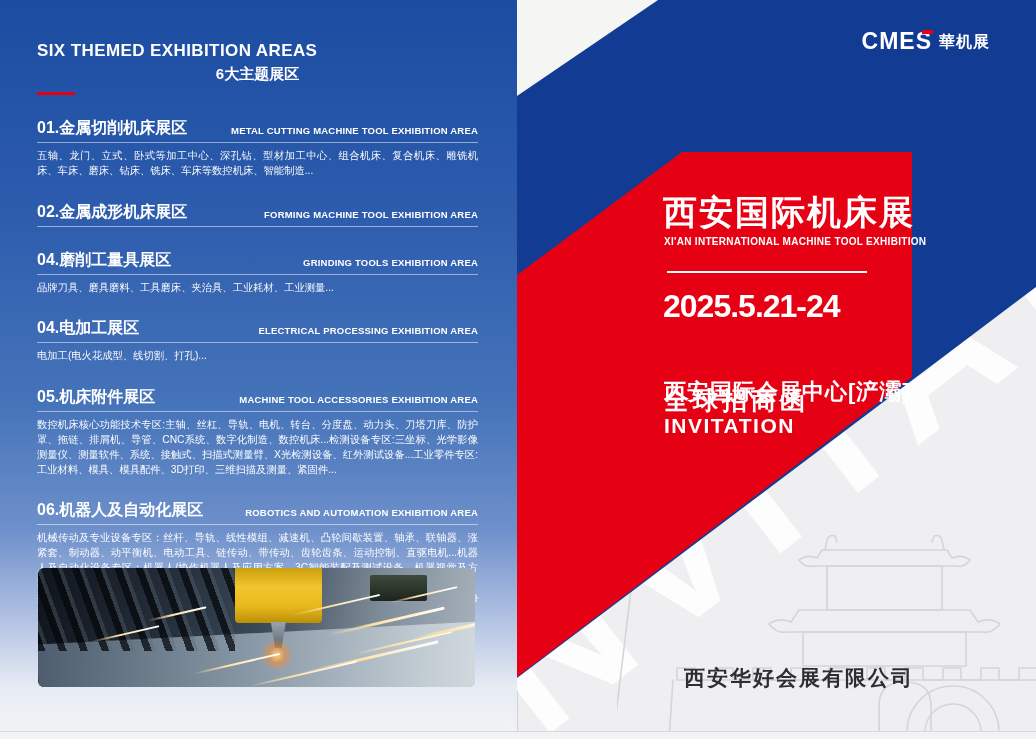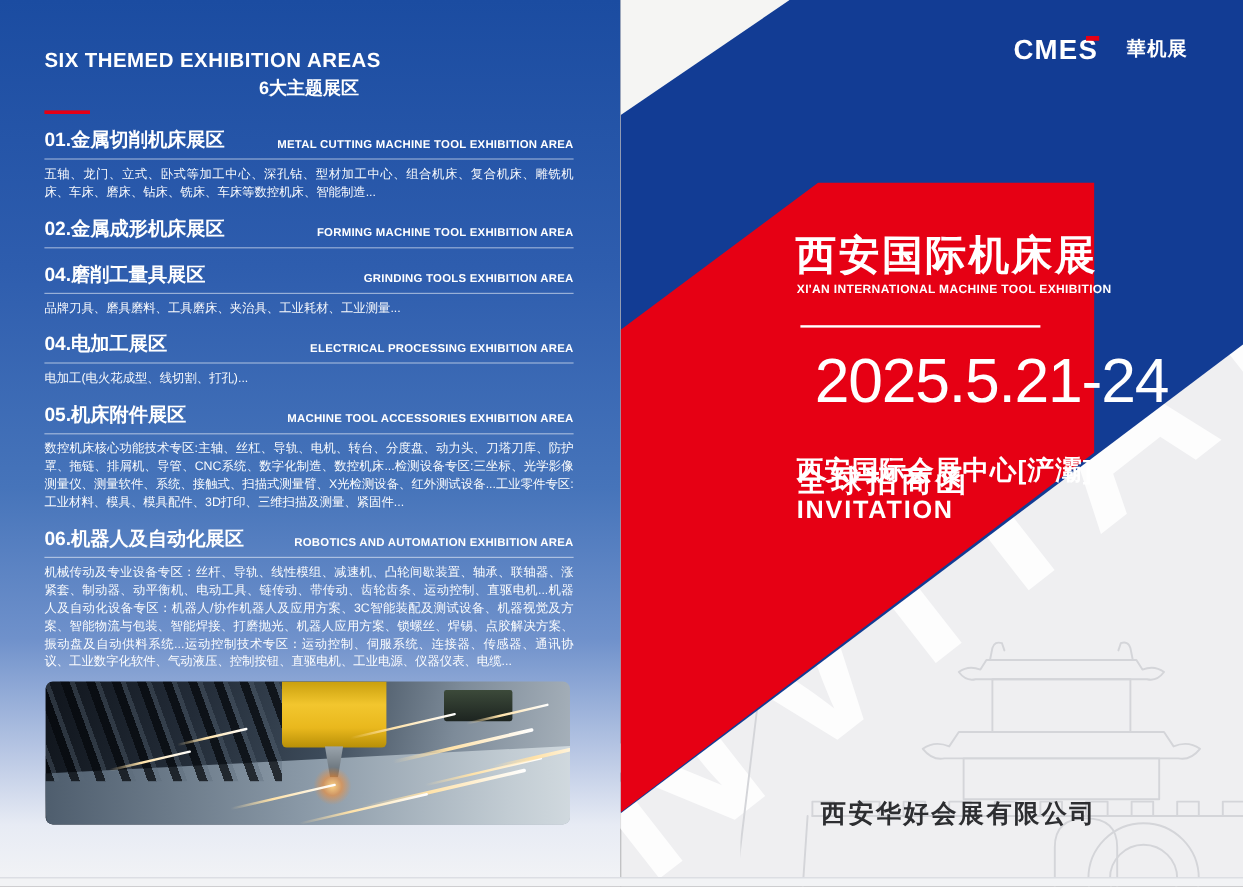--- a/index.html
+++ b/index.html
@@ -1,30 +1,30 @@
 <!DOCTYPE html>
 <html><head>
 <meta charset="utf-8">
 <style>
   html,body{margin:0;padding:0;background:#888;}
   .page{
     position:relative;width:1036px;height:739px;overflow:hidden;
     font-family:"Liberation Sans","DejaVu Sans",sans-serif;
-    background:#737373;
+    background:#0f766e;
   }
   
   .left-panel{
     position:absolute;left:0;top:0;width:517px;height:739px;
     background:linear-gradient(180deg,#1b4ca1 0%,#2e5dae 30%,#4674ba 55%,#6f91cb 72%,#b3c3e2 84%,#e7ebf4 93%,#f3f4f6 100%);
     color:#fff;box-sizing:border-box;padding:40px 39px 0 37px;
   }
   .hdr-en{font-size:17px;font-weight:bold;letter-spacing:.4px;line-height:21px;}
   .hdr-zh{font-size:15px;font-weight:bold;margin-top:3px;line-height:19px;text-align:center;}
   .hdr-underline{width:38px;height:3px;background:#e60014;margin-top:9px;}
-  .sec{margin-top:13px;}
+  .sec{margin-top:23px;}
   .sec-head{display:flex;justify-content:space-between;align-items:flex-end;}
   .sec-zh{font-size:16px;font-weight:bold;margin:0;line-height:20px;white-space:nowrap;}
   .sec-en{font-size:9.5px;font-weight:bold;letter-spacing:.2px;white-space:nowrap;padding-bottom:2px;}
   .sec-line{height:1px;background:rgba(255,255,255,.5);margin:4px 0 6px 0;}
   .sec-body{margin:0;font-size:10.3px;line-height:14.8px;color:rgba(255,255,255,.97);text-align:justify;}
   
   .photo{
     position:absolute;left:38px;top:568px;width:437px;height:119px;border-radius:6px;overflow:hidden;
     background:linear-gradient(100deg,#10151c 0%,#232c38 28%,#3c4a59 52%,#7d8b99 76%,#aab4bd 100%);
   }
@@ -83,29 +83,29 @@
     clip-path:polygon(0px 0px,519px 0px,519px 287px,0px 678px);
   }
   .white-wedge{
     position:absolute;left:0;top:0;width:519px;height:739px;z-index:3;background:#f5f5f3;
     clip-path:polygon(0px 0px,141px 0px,0px 96px);
   }
   .red-band{
     position:absolute;left:0;top:0;width:519px;height:739px;z-index:4;background:#e60014;
     clip-path:polygon(165px 152px,395px 152px,395px 377px,0px 677px,0px 275px);
   }
-  .logo{position:absolute;right:46px;top:30px;z-index:5;display:flex;align-items:center;gap:24px;color:#fff;justify-content:center;}
+  .logo{position:absolute;right:46px;top:30px;z-index:5;display:flex;align-items:center;gap:7px;color:#fff;justify-content:center;}
   .logo-en{position:relative;font-size:23px;font-weight:bold;letter-spacing:1px;line-height:1;}
   .logo-en::after{content:"";position:absolute;right:-1px;top:0;width:11px;height:4px;background:#e60014;}
   .logo-zh{font-size:16px;font-weight:bold;letter-spacing:1px;line-height:1;}
   .banner-text{position:absolute;left:146px;top:0;z-index:5;color:#fff;}
   .bt-title{position:absolute;left:0;top:190px;font-size:34px;font-weight:bold;letter-spacing:2px;white-space:nowrap;}
   .bt-sub{position:absolute;left:1px;top:236px;font-size:10px;font-weight:bold;letter-spacing:.3px;white-space:nowrap;text-align:center;}
   .bt-line{position:absolute;left:4px;top:271px;width:200px;height:2px;background:#fff;}
-  .bt-date{position:absolute;left:16px;top:288px;font-size:52px;font-weight:normal;letter-spacing:-1px;white-space:nowrap;}
+  .bt-date{position:absolute;left:0;top:288px;font-size:32px;font-weight:bold;letter-spacing:-1px;white-space:nowrap;}
   .bt-venue{position:absolute;left:1px;top:336px;font-size:22px;font-weight:bold;letter-spacing:1px;white-space:nowrap;margin-top:41px;}
   .bt-invzh{position:absolute;left:1px;top:384px;font-size:25px;font-weight:bold;letter-spacing:4px;white-space:nowrap;}
   .bt-inven{position:absolute;left:1px;top:414px;font-size:21px;font-weight:bold;letter-spacing:1.5px;white-space:nowrap;}
   .company{position:absolute;left:140px;top:664px;z-index:5;font-size:21px;font-weight:bold;
     letter-spacing:2px;color:#2d2e31;white-space:nowrap;margin-left:27px;}
   .bottom-strip{position:absolute;left:0;right:0;bottom:0;height:7px;z-index:60;
     background:#f2f3f5;border-top:1px solid #d6d9df;}
 </style>
 </head>
 <body>

